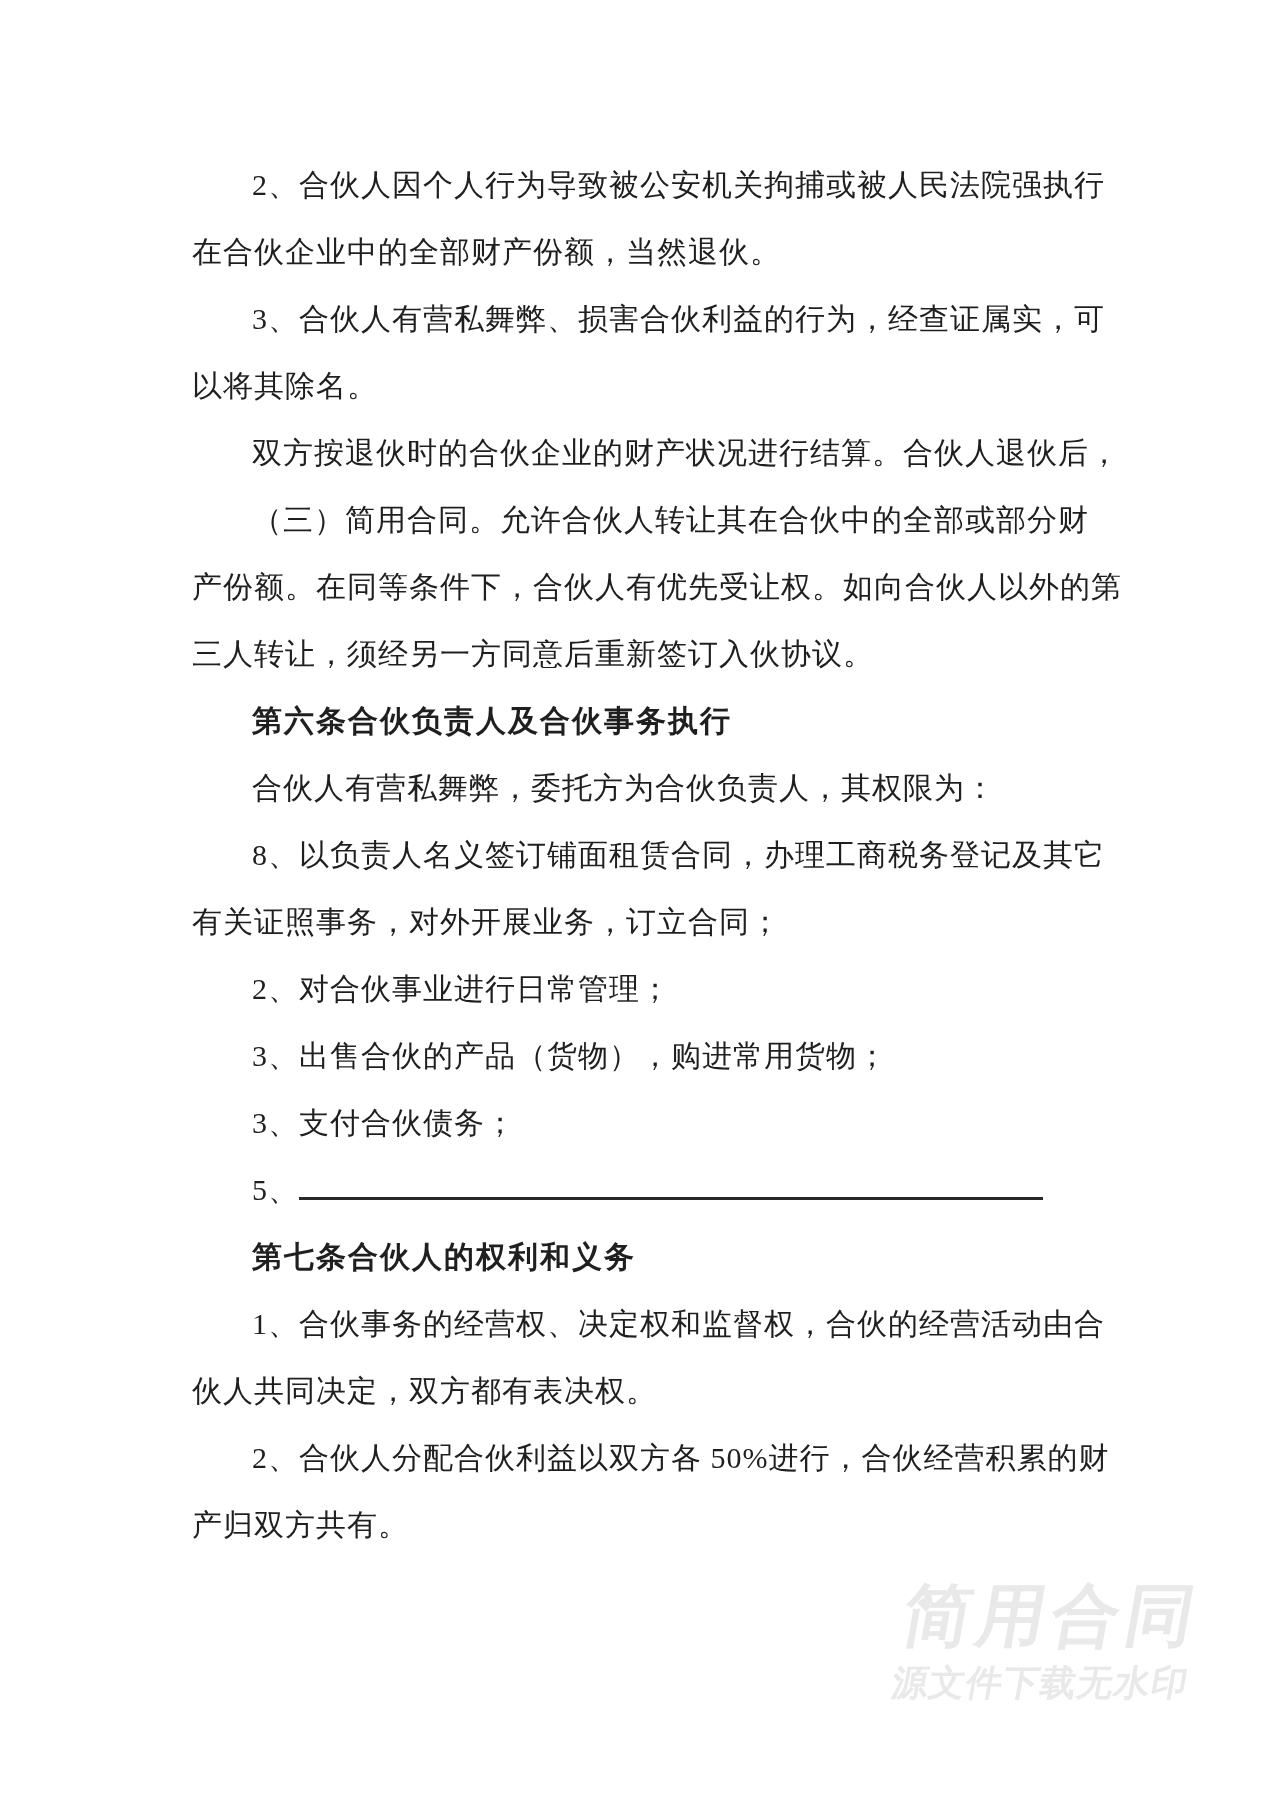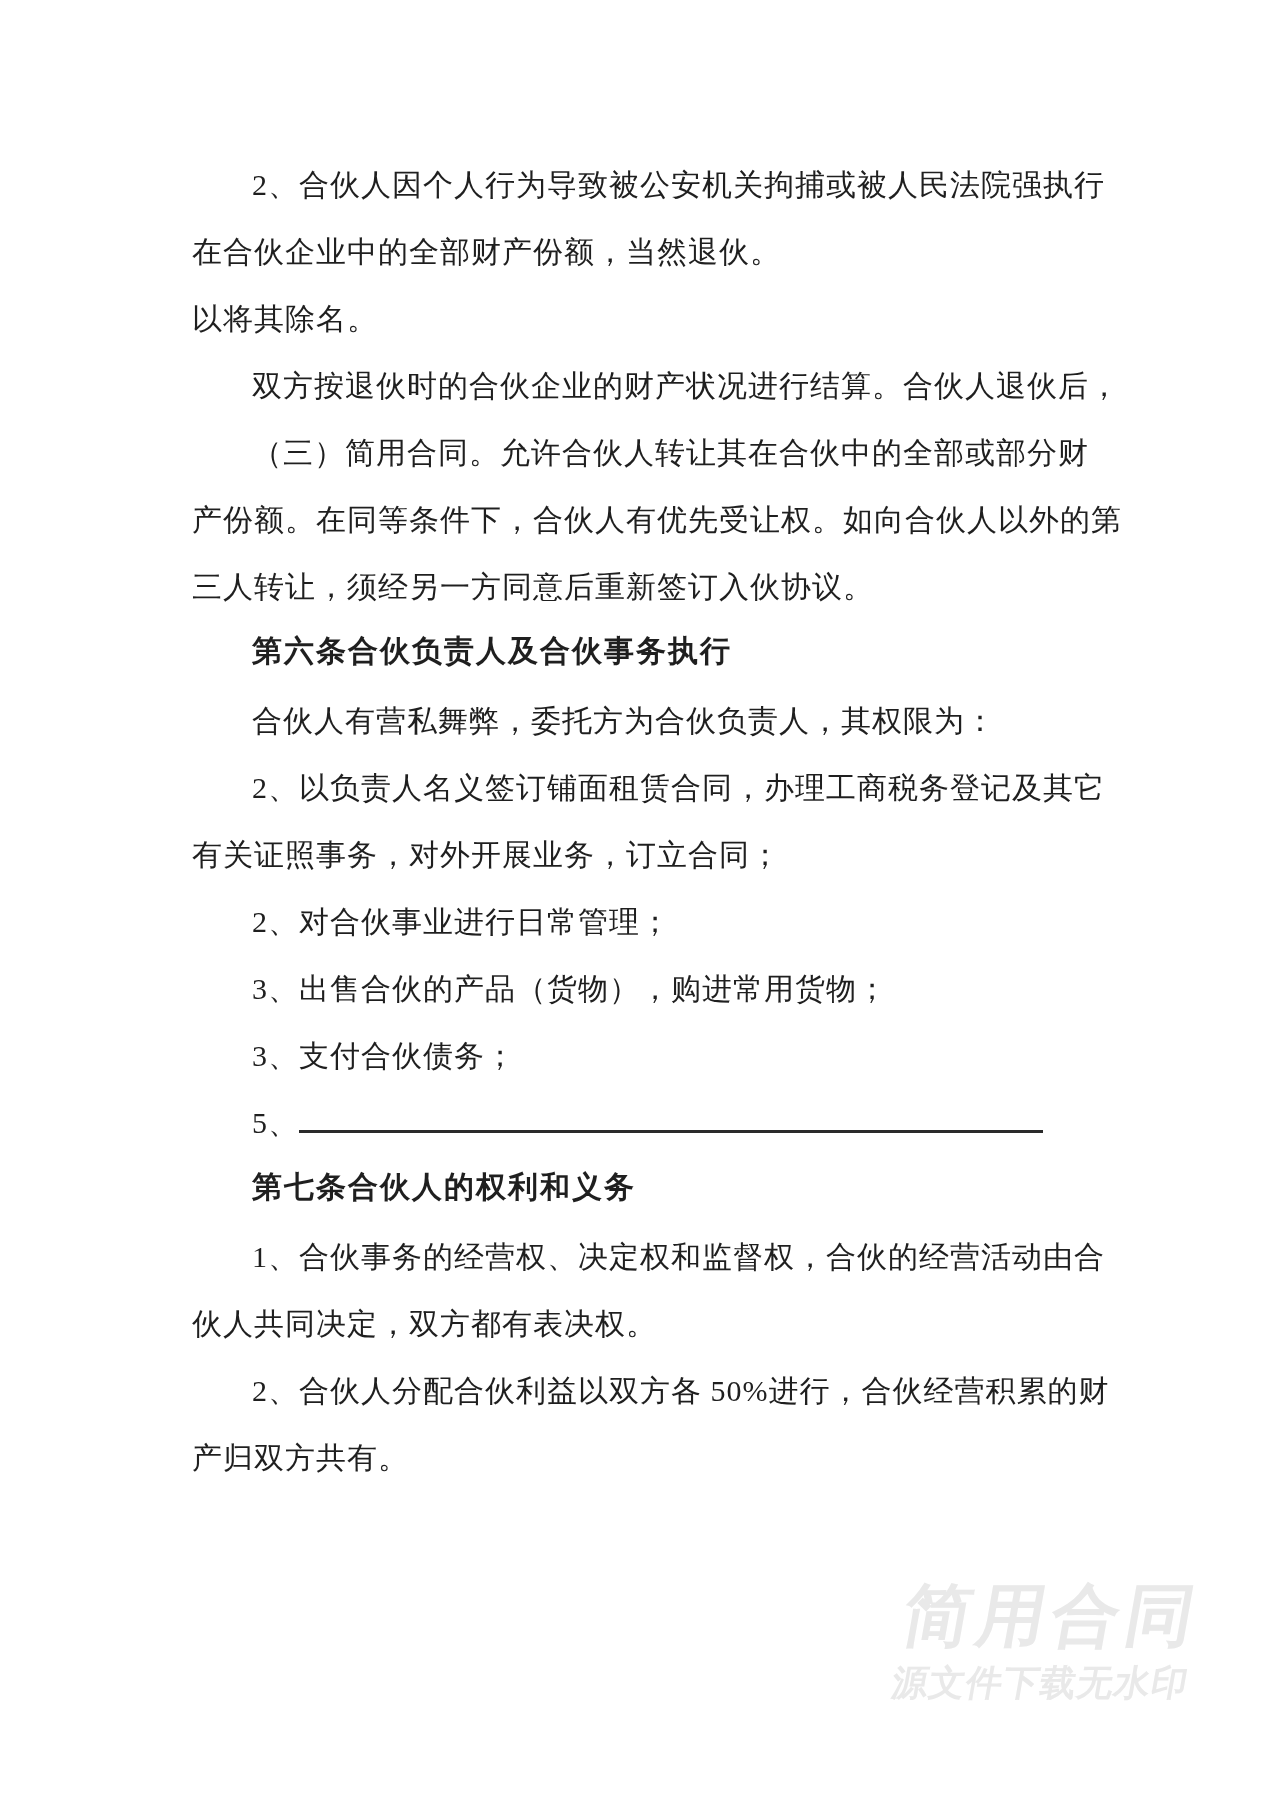--- a/index.html
+++ b/index.html
@@ -28,21 +28,21 @@
   }
   .line {
     height: 67px;
     white-space: nowrap;
   }
   .line.indent {
     padding-left: 60px; 
   }
   .line.bold {
     font-weight: bold;
-    font-family: Liberation Mono, monospace;
+    font-family: Liberation Serif, serif;
     letter-spacing: 2px;
   }
   .blank-rule {
     display: none;
     width: 744px;
     height: 28px;
     border-bottom: 3px solid #2a2a2a;
     vertical-align: baseline;
   }
   .line.blank .blank-rule {
@@ -74,28 +74,29 @@
   }
 </style>
 </head>
 <body>
 
 <div class="page">
 
   <div class="doc-body">
       <div class="line indent"><span>2、合伙人因个人行为导致被公安机关拘捕或被人民法院强执行</span></div>
       <div class="line"><span>在合伙企业中的全部财产份额，当然退伙。</span></div>
+      <div class="line indent"><span>3、合伙人有营私舞弊、损害合伙利益的行为，经查证属实，可</span></div>
       <div class="line"><span>以将其除名。</span></div>
       <div class="line indent"><span>双方按退伙时的合伙企业的财产状况进行结算。合伙人退伙后，</span></div>
       <div class="line indent"><span>（三）简用合同。允许合伙人转让其在合伙中的全部或部分财</span></div>
       <div class="line"><span>产份额。在同等条件下，合伙人有优先受让权。如向合伙人以外的第</span></div>
       <div class="line"><span>三人转让，须经另一方同意后重新签订入伙协议。</span></div>
       <div class="line indent bold"><span>第六条合伙负责人及合伙事务执行</span></div>
       <div class="line indent"><span>合伙人有营私舞弊，委托方为合伙负责人，其权限为：</span></div>
-      <div class="line indent"><span>2、以负责人名义签订铺面租赁合同，办理工商税务登记及其它</span></div>
+      <div class="line indent"><span>8、以负责人名义签订铺面租赁合同，办理工商税务登记及其它</span></div>
       <div class="line"><span>有关证照事务，对外开展业务，订立合同；</span></div>
       <div class="line indent"><span>2、对合伙事业进行日常管理；</span></div>
       <div class="line indent"><span>3、出售合伙的产品（货物），购进常用货物；</span></div>
       <div class="line indent"><span>3、支付合伙债务；</span></div>
       <div class="line indent blank"><span>5、</span><span class="blank-rule"></span></div>
       <div class="line indent bold"><span>第七条合伙人的权利和义务</span></div>
       <div class="line indent"><span>1、合伙事务的经营权、决定权和监督权，合伙的经营活动由合</span></div>
       <div class="line"><span>伙人共同决定，双方都有表决权。</span></div>
       <div class="line indent"><span>2、合伙人分配合伙利益以双方各 50%进行，合伙经营积累的财</span></div>
       <div class="line"><span>产归双方共有。</span></div>

